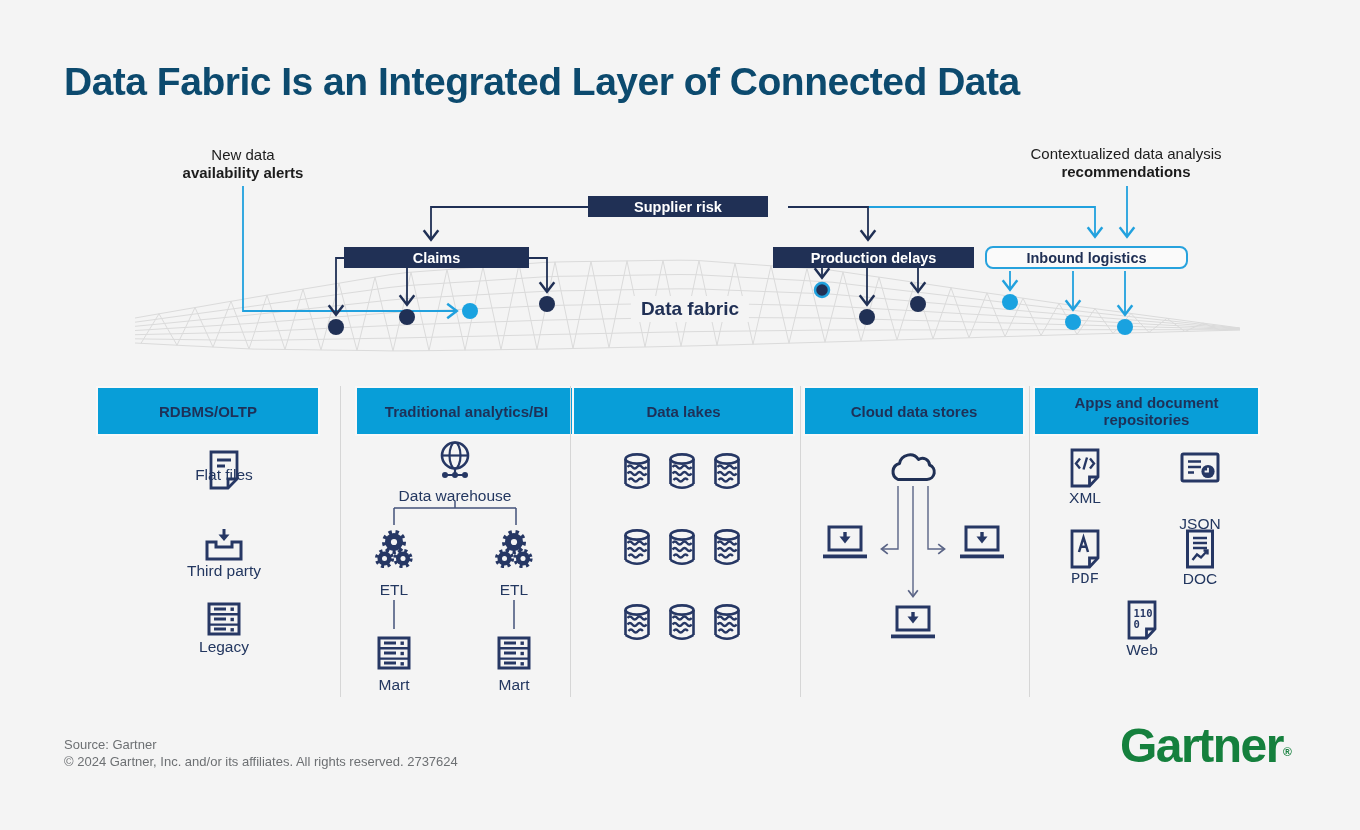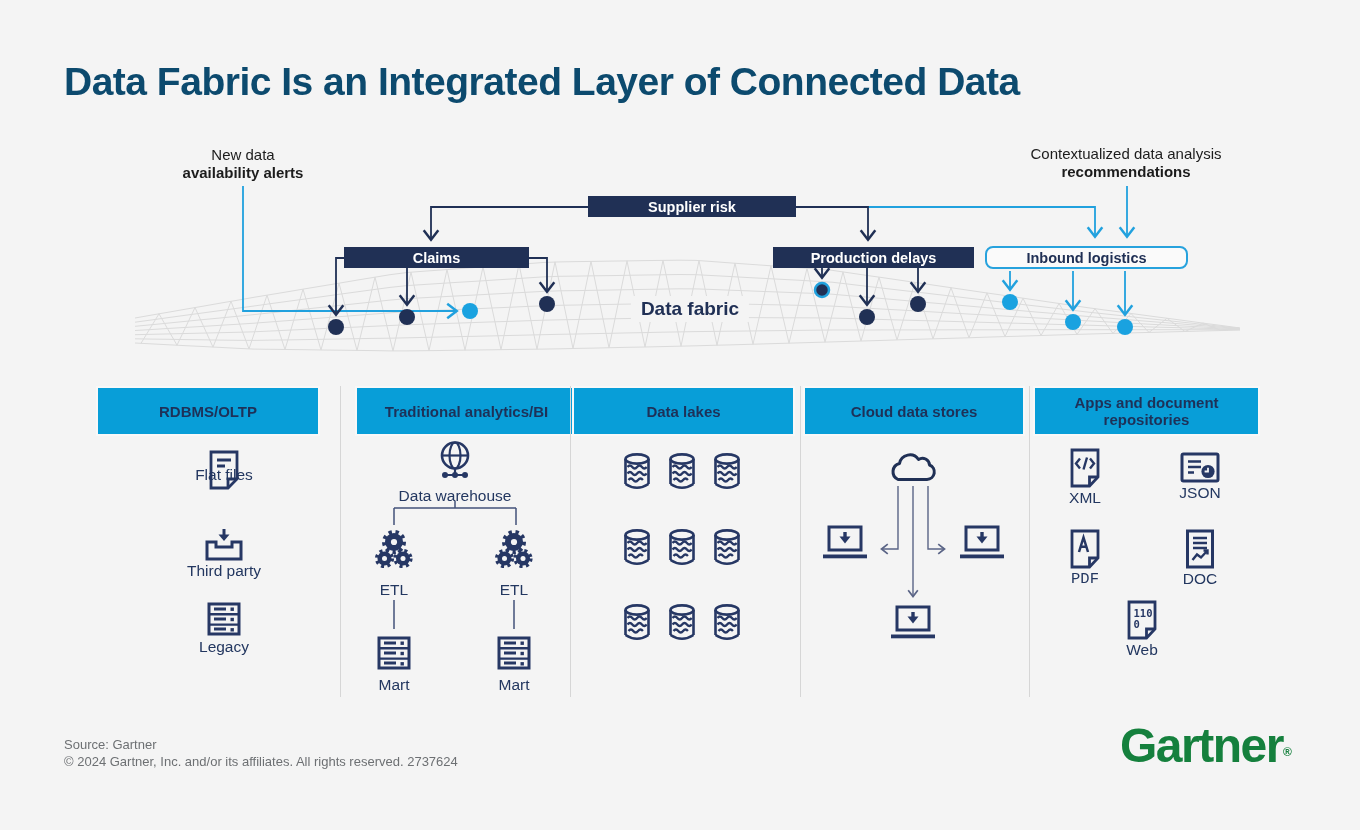--- a/index.html
+++ b/index.html
@@ -101,21 +101,21 @@
       <path d="M514,600 V629"></path>
     </g>
 
     <g stroke="#5a6486" stroke-width="1.4" fill="none">
       <path d="M898,486 V549 H882" marker-end="url(#mGray)"></path>
       <path d="M928,486 V549 H944" marker-end="url(#mGray)"></path>
       <path d="M913,486 V596" marker-end="url(#mGray)"></path>
     </g>
   </svg>
 
-  <div class="abs tag navy" style="left:588px;top:196px;width:208px;">
+  <div class="abs tag navy" style="left:588px;top:196px;width:180px;">
     <span>Supplier risk</span>
     </div>
   <div class="abs tag navy" style="left:344px;top:247px;width:185px;">
     <span>Claims</span>
     </div>
   <div class="abs tag navy" style="left:773px;top:247px;width:201px;">
     <span>Production delays</span>
     </div>
   <div class="abs tag outline" style="left:985px;top:246px;width:203px;border-radius:8px;">
     <span>Inbound logistics</span>
@@ -300,21 +300,21 @@
     <path d="M11,10.5 L7,15.5 L11,20.5 M21,10.5 L25,15.5 L21,20.5 M18,9.5 L14.5,21.5" fill="none" stroke="#263764" stroke-width="2.4"></path>
   </svg>
   <div class="abs lbl" style="left:1085px;top:489px;">XML</div>
 
   <svg class="abs" style="left:1180px;top:452px;" width="40" height="34" viewBox="0 0 40 34">
     <rect x="2" y="2" width="36" height="27" rx="1.5" fill="none" stroke="#263764" stroke-width="3"></rect>
     <path d="M8,9.5 H21 M8,15 H21 M8,20.5 H14" stroke="#263764" stroke-width="2.6"></path>
     <circle cx="28" cy="19.5" r="6.6" fill="#263764"></circle>
     <path d="M28,15.8 V19.5 H24.6" fill="none" stroke="#f4f4f4" stroke-width="1.8"></path>
   </svg>
-  <div class="abs lbl" style="left:1200px;top:484px;">JSON</div>
+  <div class="abs lbl" style="left:1200px;top:515px;">JSON</div>
 
   <svg class="abs" style="left:1069px;top:529px;" width="32" height="40" viewBox="0 0 32 40">
     <path d="M3,2 H29 V29 L20.5,38 H3 Z" fill="none" stroke="#263764" stroke-width="2.8"></path>
     <path d="M20.5,38 V29 H29" fill="none" stroke="#263764" stroke-width="2.8"></path>
     <path d="M10,23 L14.5,8.5 L19,23 M11.6,17.8 H17.4" fill="none" stroke="#263764" stroke-width="2.5"></path>
   </svg>
   <div class="abs lbl" style="left:1085px;top:570px;font-family:Liberation Mono, monospace;">PDF</div>
 
   <svg class="abs" style="left:1184px;top:529px;" width="32" height="40" viewBox="0 0 32 40">
     <rect x="3.5" y="2" width="25" height="36" fill="none" stroke="#263764" stroke-width="3"></rect>

